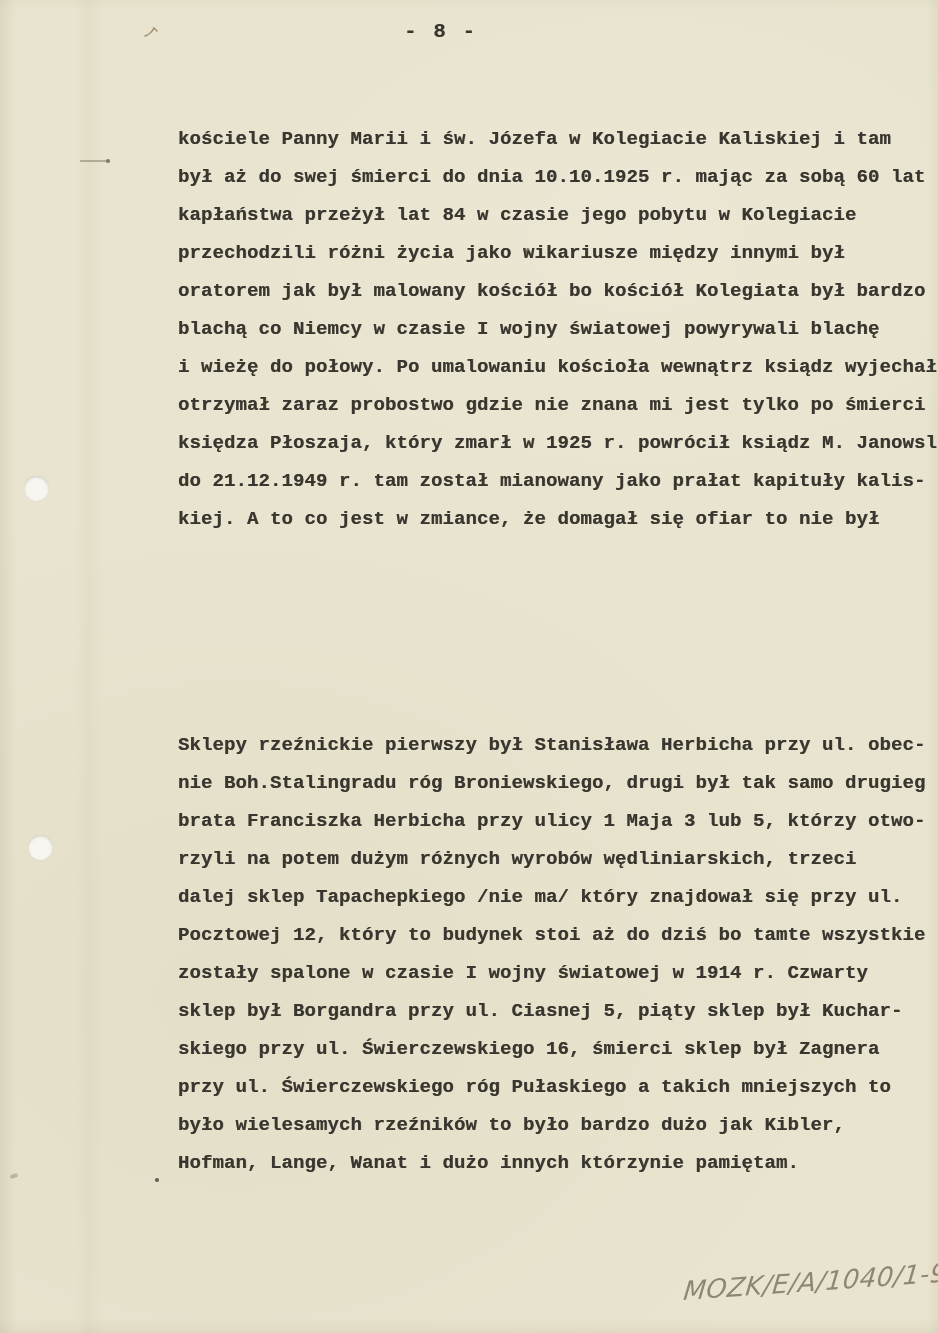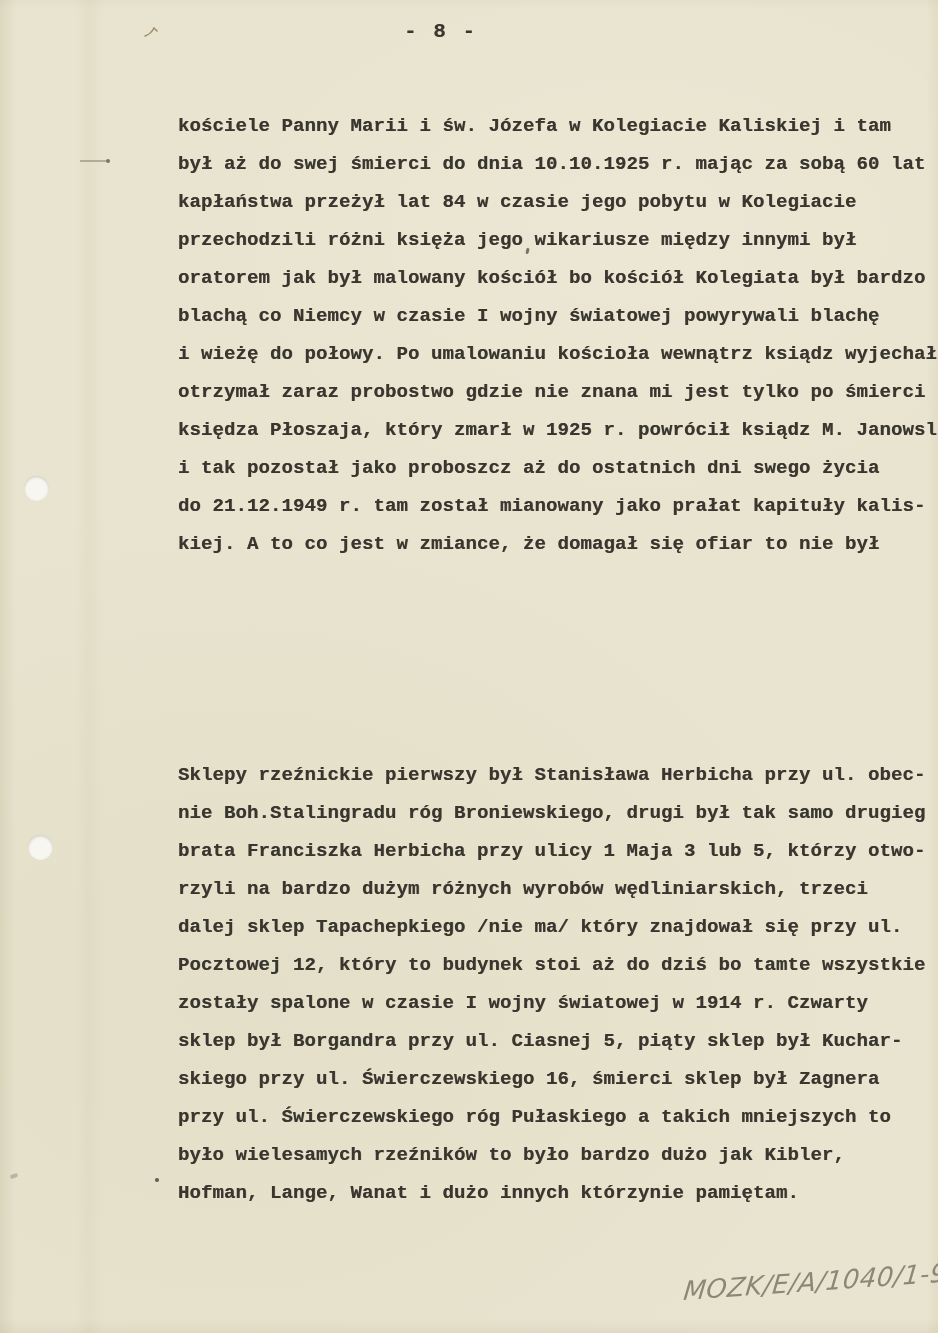--- a/index.html
+++ b/index.html
@@ -26,22 +26,22 @@
     white-space:pre;
     text-shadow:0.4px 0.4px 0 rgba(57,54,47,0.35);
   }
   .typed{
     position:absolute;left:178px;
     font-size:19px;line-height:38px;font-weight:bold;
     letter-spacing:0.1px;
     text-shadow:0.4px 0.4px 0 rgba(57,54,47,0.35), 0 0 0.6px rgba(57,54,47,0.45);
   }
   .typed .tline{white-space:pre;height:38px;}
-  #para1{top:107px;}
-  #para2{top:756px;font-family:Liberation Mono, monospace;}
+  #para1{top:120px;}
+  #para2{top:726px;font-family:Liberation Mono, monospace;}
   .hole{
     position:absolute;width:25px;height:25px;border-radius:50%;
     background:#f7f6f0;
     box-shadow:inset 0 1px 3px rgba(90,85,65,0.25), inset 0 -1px 1px rgba(255,255,255,0.6), 0 0 1px rgba(90,85,65,0.15);
   }
   #hole1{left:24px;top:476px;}
   #hole2{left:28px;top:835px;}
   .handwriting{
     position:absolute;left:682px;top:1276px;
     font-family:"DejaVu Sans",sans-serif;
@@ -80,36 +80,35 @@
 
   <div class="mark" id="mark-stray-comma"></div>
 
   <div class="hole" id="hole1"></div>
   <div class="hole" id="hole2"></div>
 
   <div class="typed" id="para1">
       <div class="tline">kościele Panny Marii i św. Józefa w Kolegiacie Kaliskiej i tam</div>
       <div class="tline">był aż do swej śmierci do dnia 10.10.1925 r. mając za sobą 60 lat</div>
       <div class="tline">kapłaństwa przeżył lat 84 w czasie jego pobytu w Kolegiacie</div>
-      <div class="tline">przechodzili różni księża jego wikariusze między innymi był</div>
+      <div class="tline">przechodzili różni życia jako wikariusze między innymi był</div>
       <div class="tline">oratorem jak był malowany kościół bo kościół Kolegiata był bardzo</div>
       <div class="tline">blachą co Niemcy w czasie I wojny światowej powyrywali blachę</div>
       <div class="tline">i wieżę do połowy. Po umalowaniu kościoła wewnątrz ksiądz wyjechał</div>
       <div class="tline">otrzymał zaraz probostwo gdzie nie znana mi jest tylko po śmierci</div>
       <div class="tline">księdza Płoszaja, który zmarł w 1925 r. powrócił ksiądz M. Janowsl</div>
-      <div class="tline">i tak pozostał jako proboszcz aż do ostatnich dni swego życia</div>
       <div class="tline">do 21.12.1949 r. tam został mianowany jako prałat kapituły kalis-</div>
       <div class="tline">kiej. A to co jest w zmiance, że domagał się ofiar to nie był</div>
     </div>
 
   <div class="typed" id="para2">
       <div class="tline">Sklepy rzeźnickie pierwszy był Stanisława Herbicha przy ul. obec-</div>
       <div class="tline">nie Boh.Stalingradu róg Broniewskiego, drugi był tak samo drugieg</div>
       <div class="tline">brata Franciszka Herbicha przy ulicy 1 Maja 3 lub 5, którzy otwo-</div>
-      <div class="tline">rzyli na bardzo dużym różnych wyrobów wędliniarskich, trzeci</div>
+      <div class="tline">rzyli na potem dużym różnych wyrobów wędliniarskich, trzeci</div>
       <div class="tline">dalej sklep Tapachepkiego /nie ma/ który znajdował się przy ul.</div>
       <div class="tline">Pocztowej 12, który to budynek stoi aż do dziś bo tamte wszystkie</div>
       <div class="tline">zostały spalone w czasie I wojny światowej w 1914 r. Czwarty</div>
       <div class="tline">sklep był Borgandra przy ul. Ciasnej 5, piąty sklep był Kuchar-</div>
       <div class="tline">skiego przy ul. Świerczewskiego 16, śmierci sklep był Zagnera</div>
       <div class="tline">przy ul. Świerczewskiego róg Pułaskiego a takich mniejszych to</div>
       <div class="tline">było wielesamych rzeźników to było bardzo dużo jak Kibler,</div>
       <div class="tline">Hofman, Lange, Wanat i dużo innych którzynie pamiętam.</div>
     </div>
 

